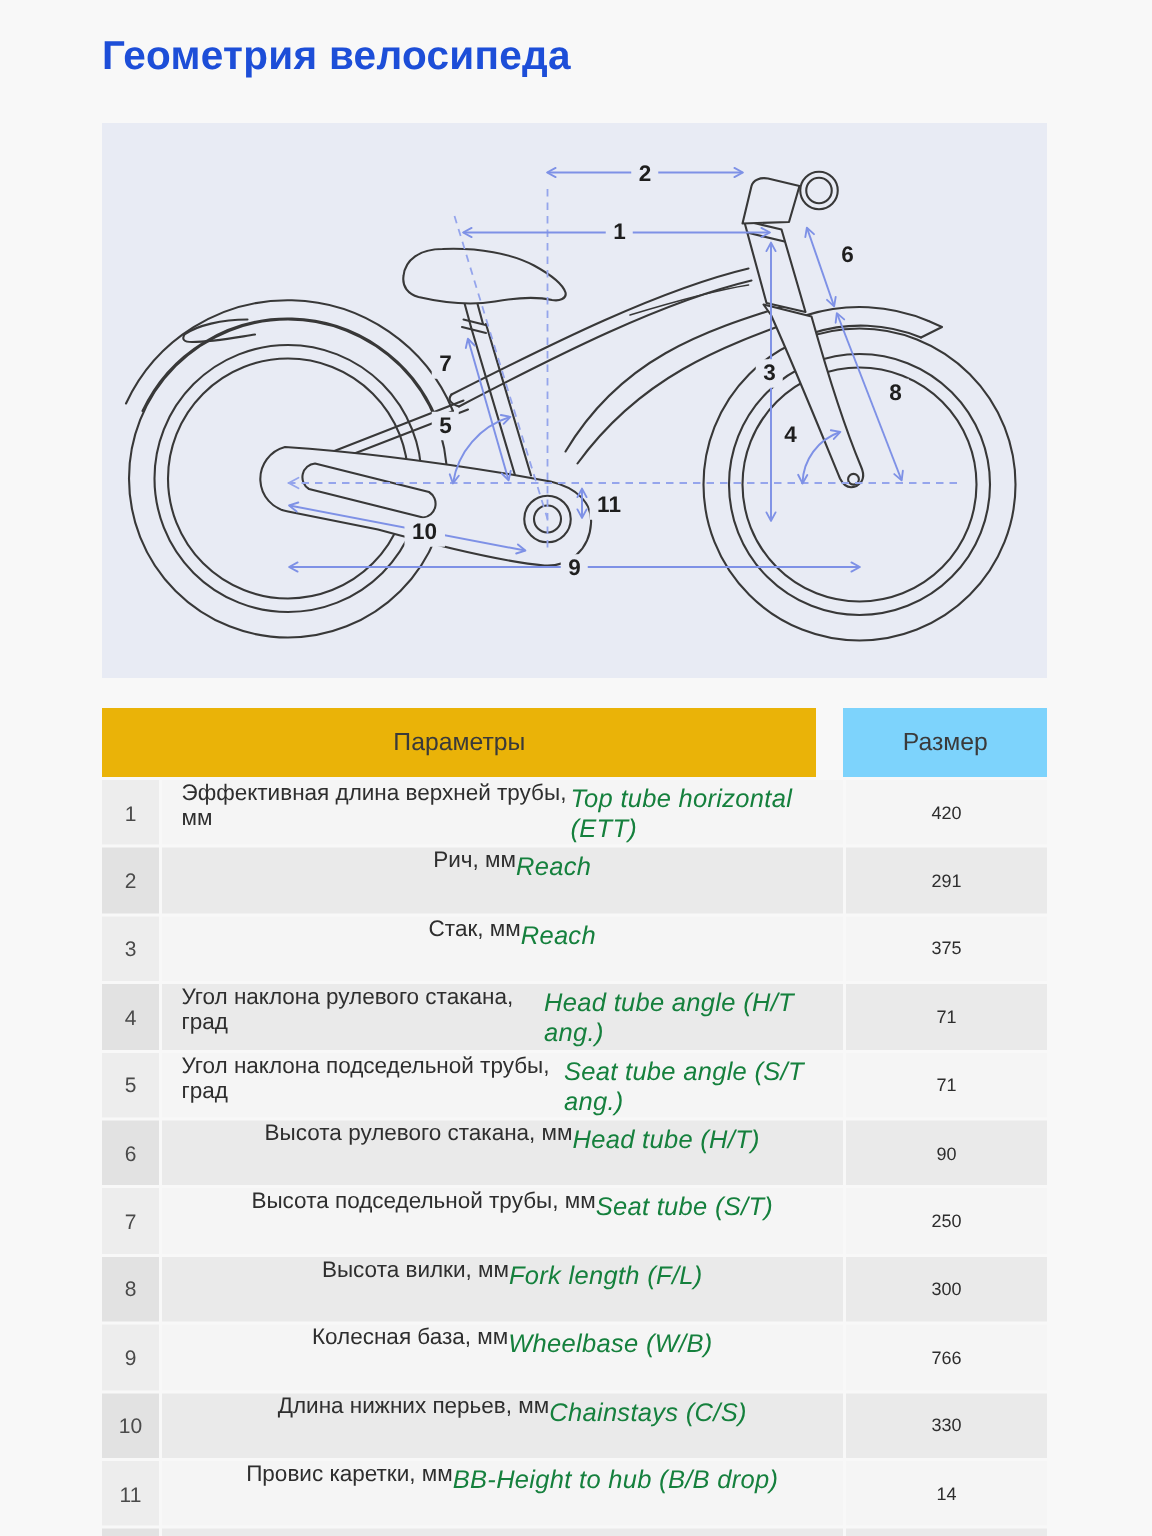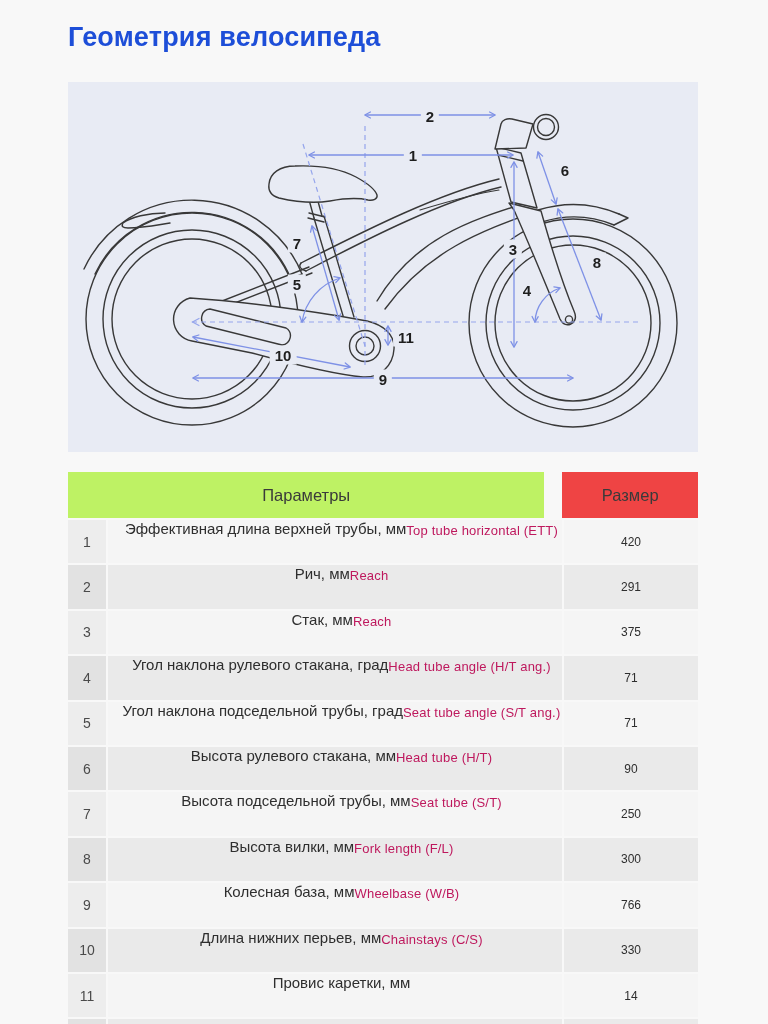--- a/index.html
+++ b/index.html
@@ -18,41 +18,41 @@
   }
   .panel svg { position:absolute; left:0; top:0; }
   .dlabel {
     position:absolute; transform:translate(-50%,-50%);
     background:#e8ebf4; color:#1e1e1e;
     font-size:15px; font-weight:700; line-height:1; padding:2px 5px;
   }
   .gtable { position:absolute; left:68px; top:472px; width:630px; }
   .thead { display:flex; height:46px; margin-bottom:2px; }
   .th-params {
-    width:492px; margin-right:18px; background:#bef264;
+    width:492px; margin-right:18px; background:#eab308;
     display:flex; align-items:center; justify-content:center;
     font-size:16.5px; color:#3a3a3a;
   }
   .th-size {
-    width:140px; background:#ef4444;
+    width:140px; background:#7dd3fc;
     display:flex; align-items:center; justify-content:center;
     font-size:16.5px; color:#3a3a3a;
   }
   .t-row { display:flex; height:43.4px; margin-bottom:2px; }
   .c-num {
     width:38px; margin-right:2px;
     display:flex; align-items:center; justify-content:center;
     font-size:14px; color:#4a4a4a;
   }
   .c-param {
     flex:1; padding-left:13px;
     display:flex; flex-direction:row; justify-content:center;
   }
   .c-name { font-size:15px; color:#2e2e2e; }
-  .c-sub  { font-size:13px; color:#be185d; margin-top:3px; letter-spacing:.2px; }
+  .c-sub  { font-size:17px; color:#15803d; margin-top:3px; letter-spacing:.2px;font-style:italic; }
   .c-value {
     width:134px; margin-left:2px;
     display:flex; align-items:center; justify-content:center;
     font-size:12px; color:#2e2e2e;
   }
   .tbody .t-row:nth-child(odd)  .c-num   { background:#ededed; }
   .tbody .t-row:nth-child(odd)  .c-param,
   .tbody .t-row:nth-child(odd)  .c-value { background:#f5f5f5; }
   .tbody .t-row:nth-child(even) .c-num   { background:#e2e2e2; }
   .tbody .t-row:nth-child(even) .c-param,
@@ -260,20 +260,21 @@
         <div class="c-param">
           <div class="c-name">Длина нижних перьев, мм</div>
           <div class="c-sub">Chainstays (C/S)</div>
         </div>
         <div class="c-value">330</div>
       </div>
       <div class="t-row">
         <div class="c-num">11</div>
         <div class="c-param">
           <div class="c-name">Провис каретки, мм</div>
+          <div class="c-sub">BB-Height to hub (B/B drop)</div>
         </div>
         <div class="c-value">14</div>
       </div>
       <div class="t-row">
         <div class="c-num"></div>
         <div class="c-param"></div>
         <div class="c-value"></div>
       </div>
     </div>
 </div>

